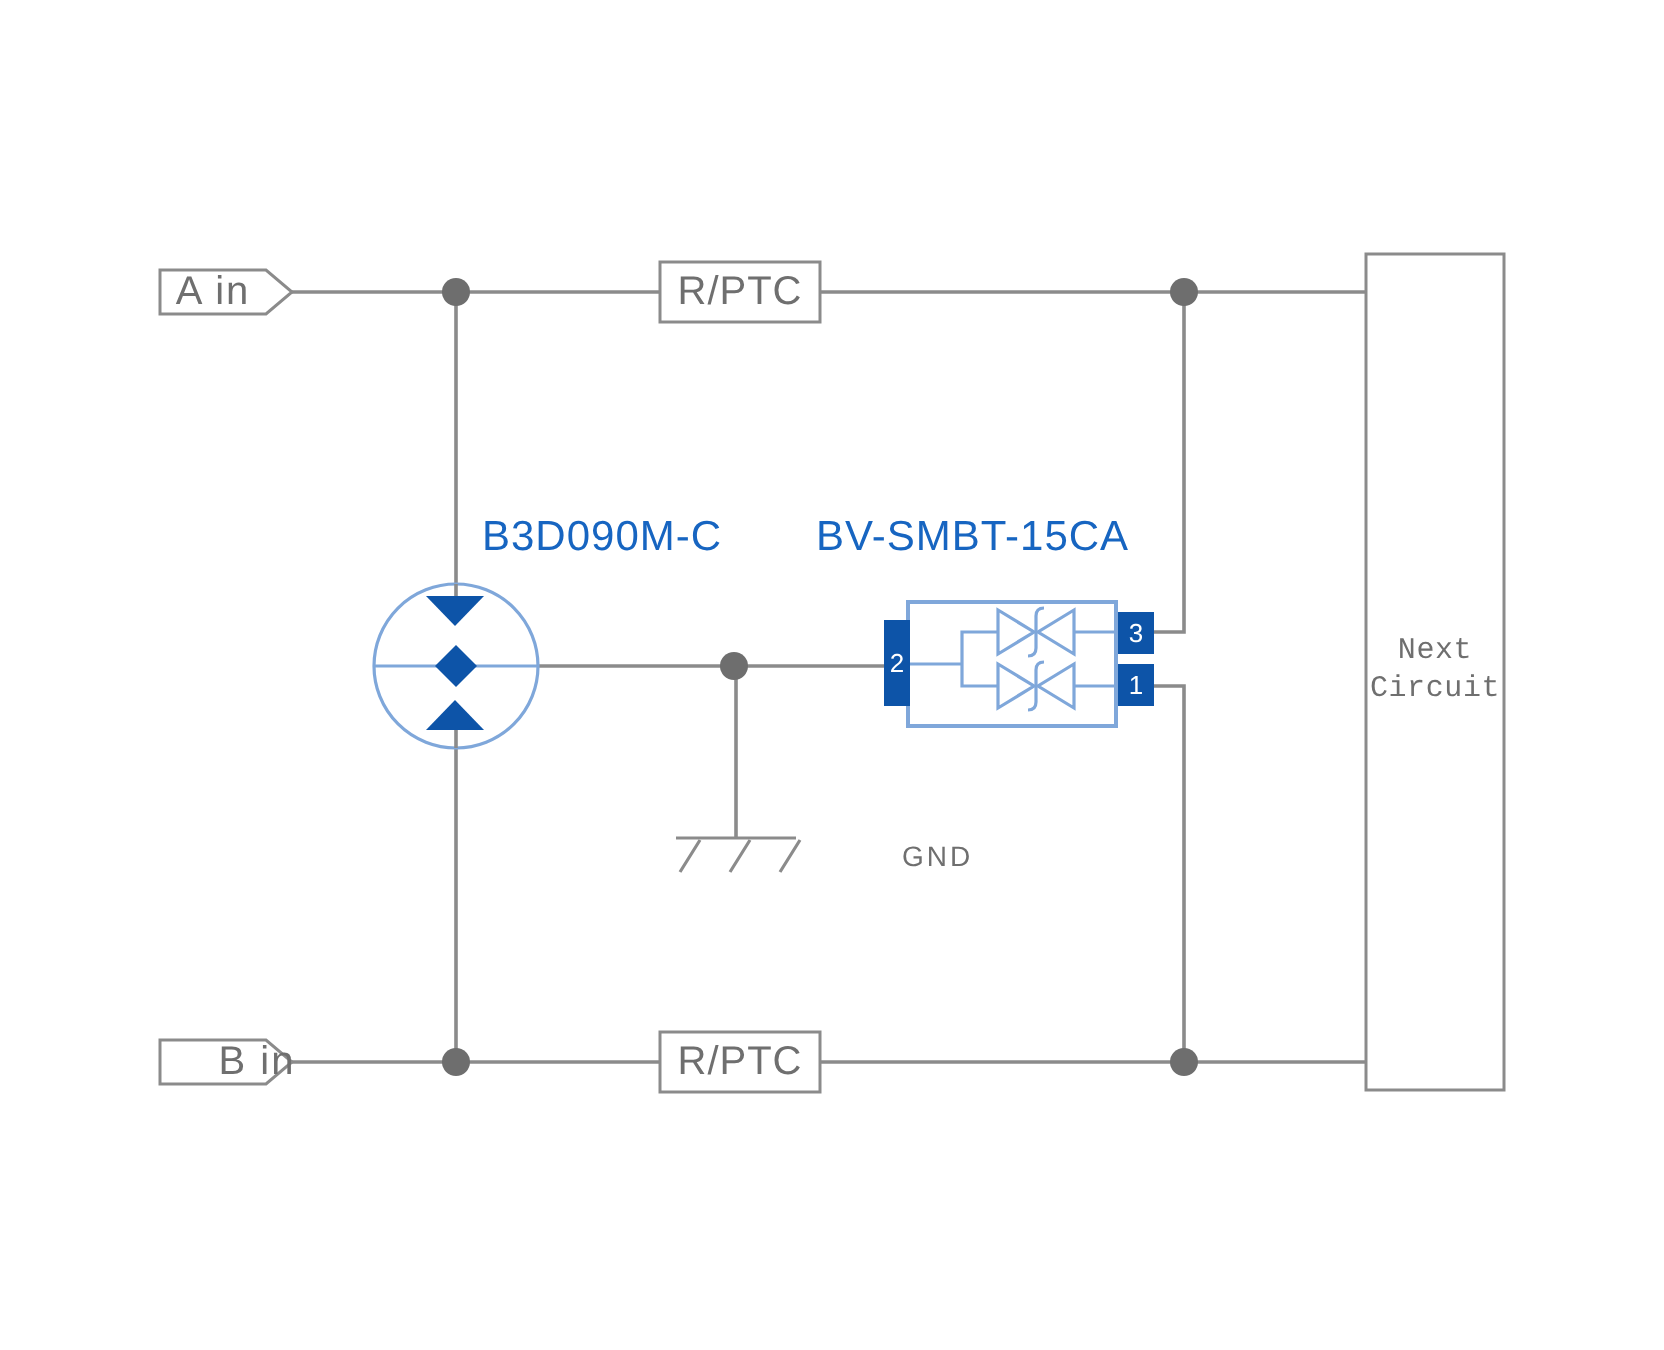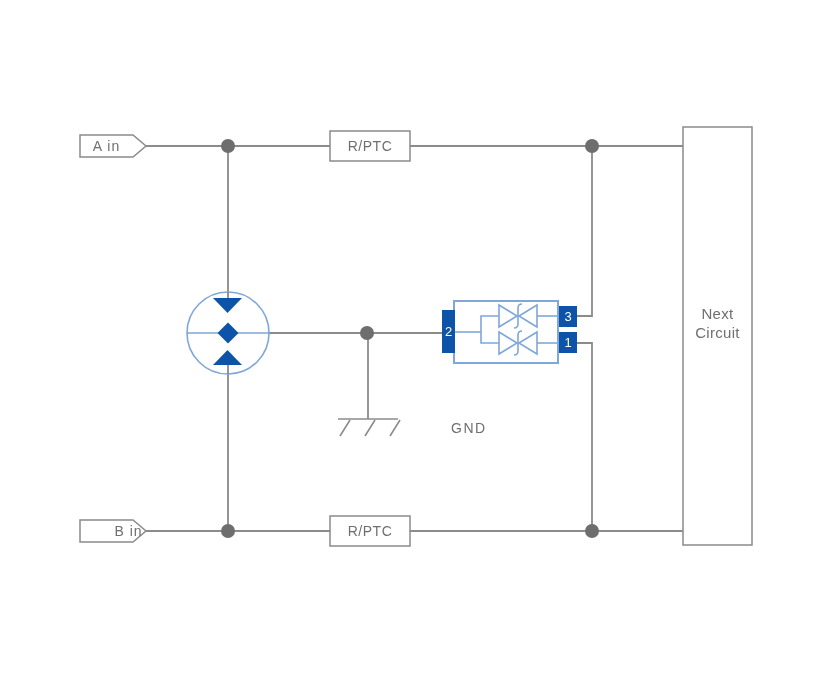--- a/index.html
+++ b/index.html
@@ -7,21 +7,21 @@
     position:relative;
     width:832px;height:675px;
     background:#ffffff;
     font-family:"Liberation Sans", sans-serif;
     overflow:hidden;
   }
   .canvas svg{position:absolute;left:0;top:0;}
   .lbl{
     position:absolute;
     color:#6F6F6F;
-    font-size:14px;
+    font-size:20px;
     text-align:center;
     white-space:nowrap;
     user-select:none;
   }
   .flag-lbl{width:53px;height:22px;line-height:22px;letter-spacing:1px;}
   .rptc-lbl{width:80px;height:16px;line-height:30px;letter-spacing:0.5px;}
   .part-lbl{
     color:#1765C1;
     font-size:21px;
     letter-spacing:0.5px;
@@ -105,24 +105,26 @@
       <circle cx="592" cy="531" r="7"></circle>
     </g>
   </svg>
 
   <div class="lbl flag-lbl" style="left:80px;top:135px;">A in</div>
   <div class="lbl flag-lbl" style="left:80px;top:520px;padding-left:22px;">B in</div>
 
   <div class="lbl rptc-lbl" style="left:330px;top:131px;">R/PTC</div>
   <div class="lbl rptc-lbl" style="left:330px;top:516px;">R/PTC</div>
 
+  <div class="lbl part-lbl" style="left:241px;top:257px;">B3D090M-C</div>
+  <div class="lbl part-lbl" style="left:408px;top:257px;">BV-SMBT-15CA</div>
 
   <div class="lbl gnd-lbl" style="left:404px;top:420px;">GND</div>
 
-  <div class="lbl next-lbl" style="left:683px;top:304px;">
+  <div class="lbl next-lbl" style="left:683px;top:316px;font-family:Liberation Mono, monospace;">
     <div>Next</div>
     <div>Circuit</div>
   </div>
 
   <div class="lbl pin-lbl" style="left:442px;top:310px;width:13px;height:43px;line-height:43px;">2</div>
   <div class="lbl pin-lbl" style="left:559px;top:306px;width:18px;height:21px;line-height:21px;">3</div>
   <div class="lbl pin-lbl" style="left:559px;top:332px;width:18px;height:21px;line-height:21px;">1</div>
 
 </div>
 

